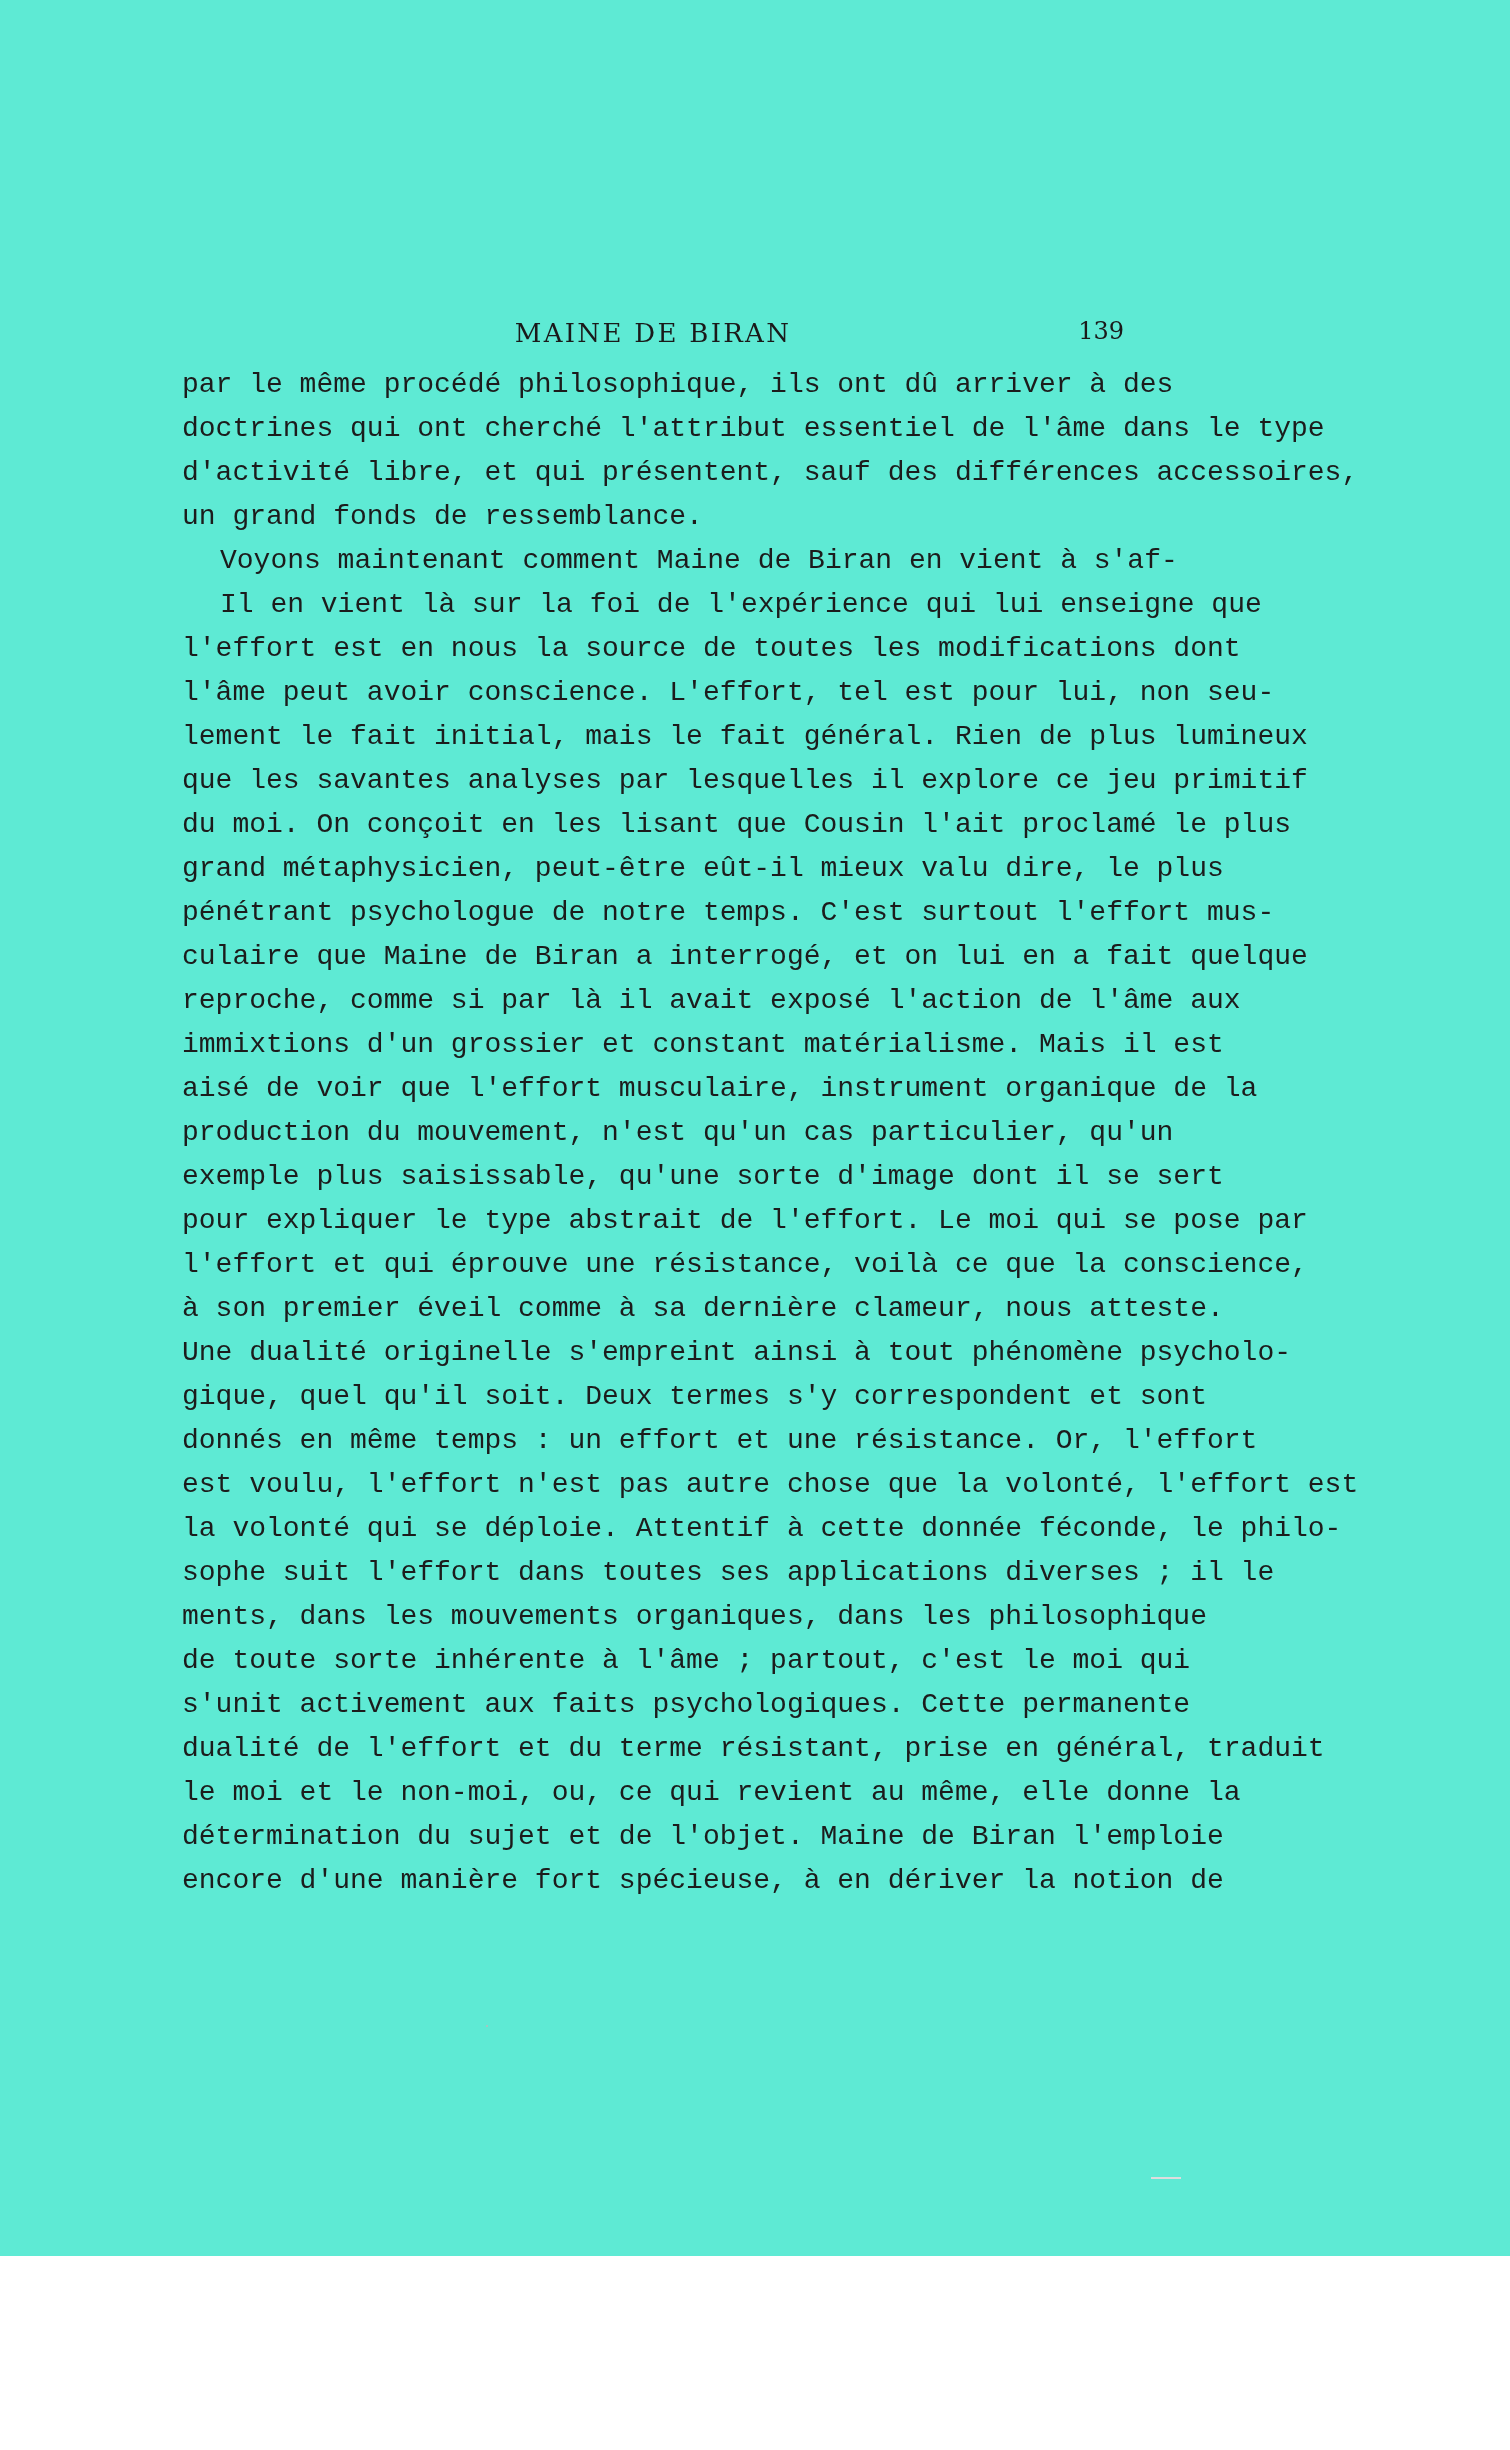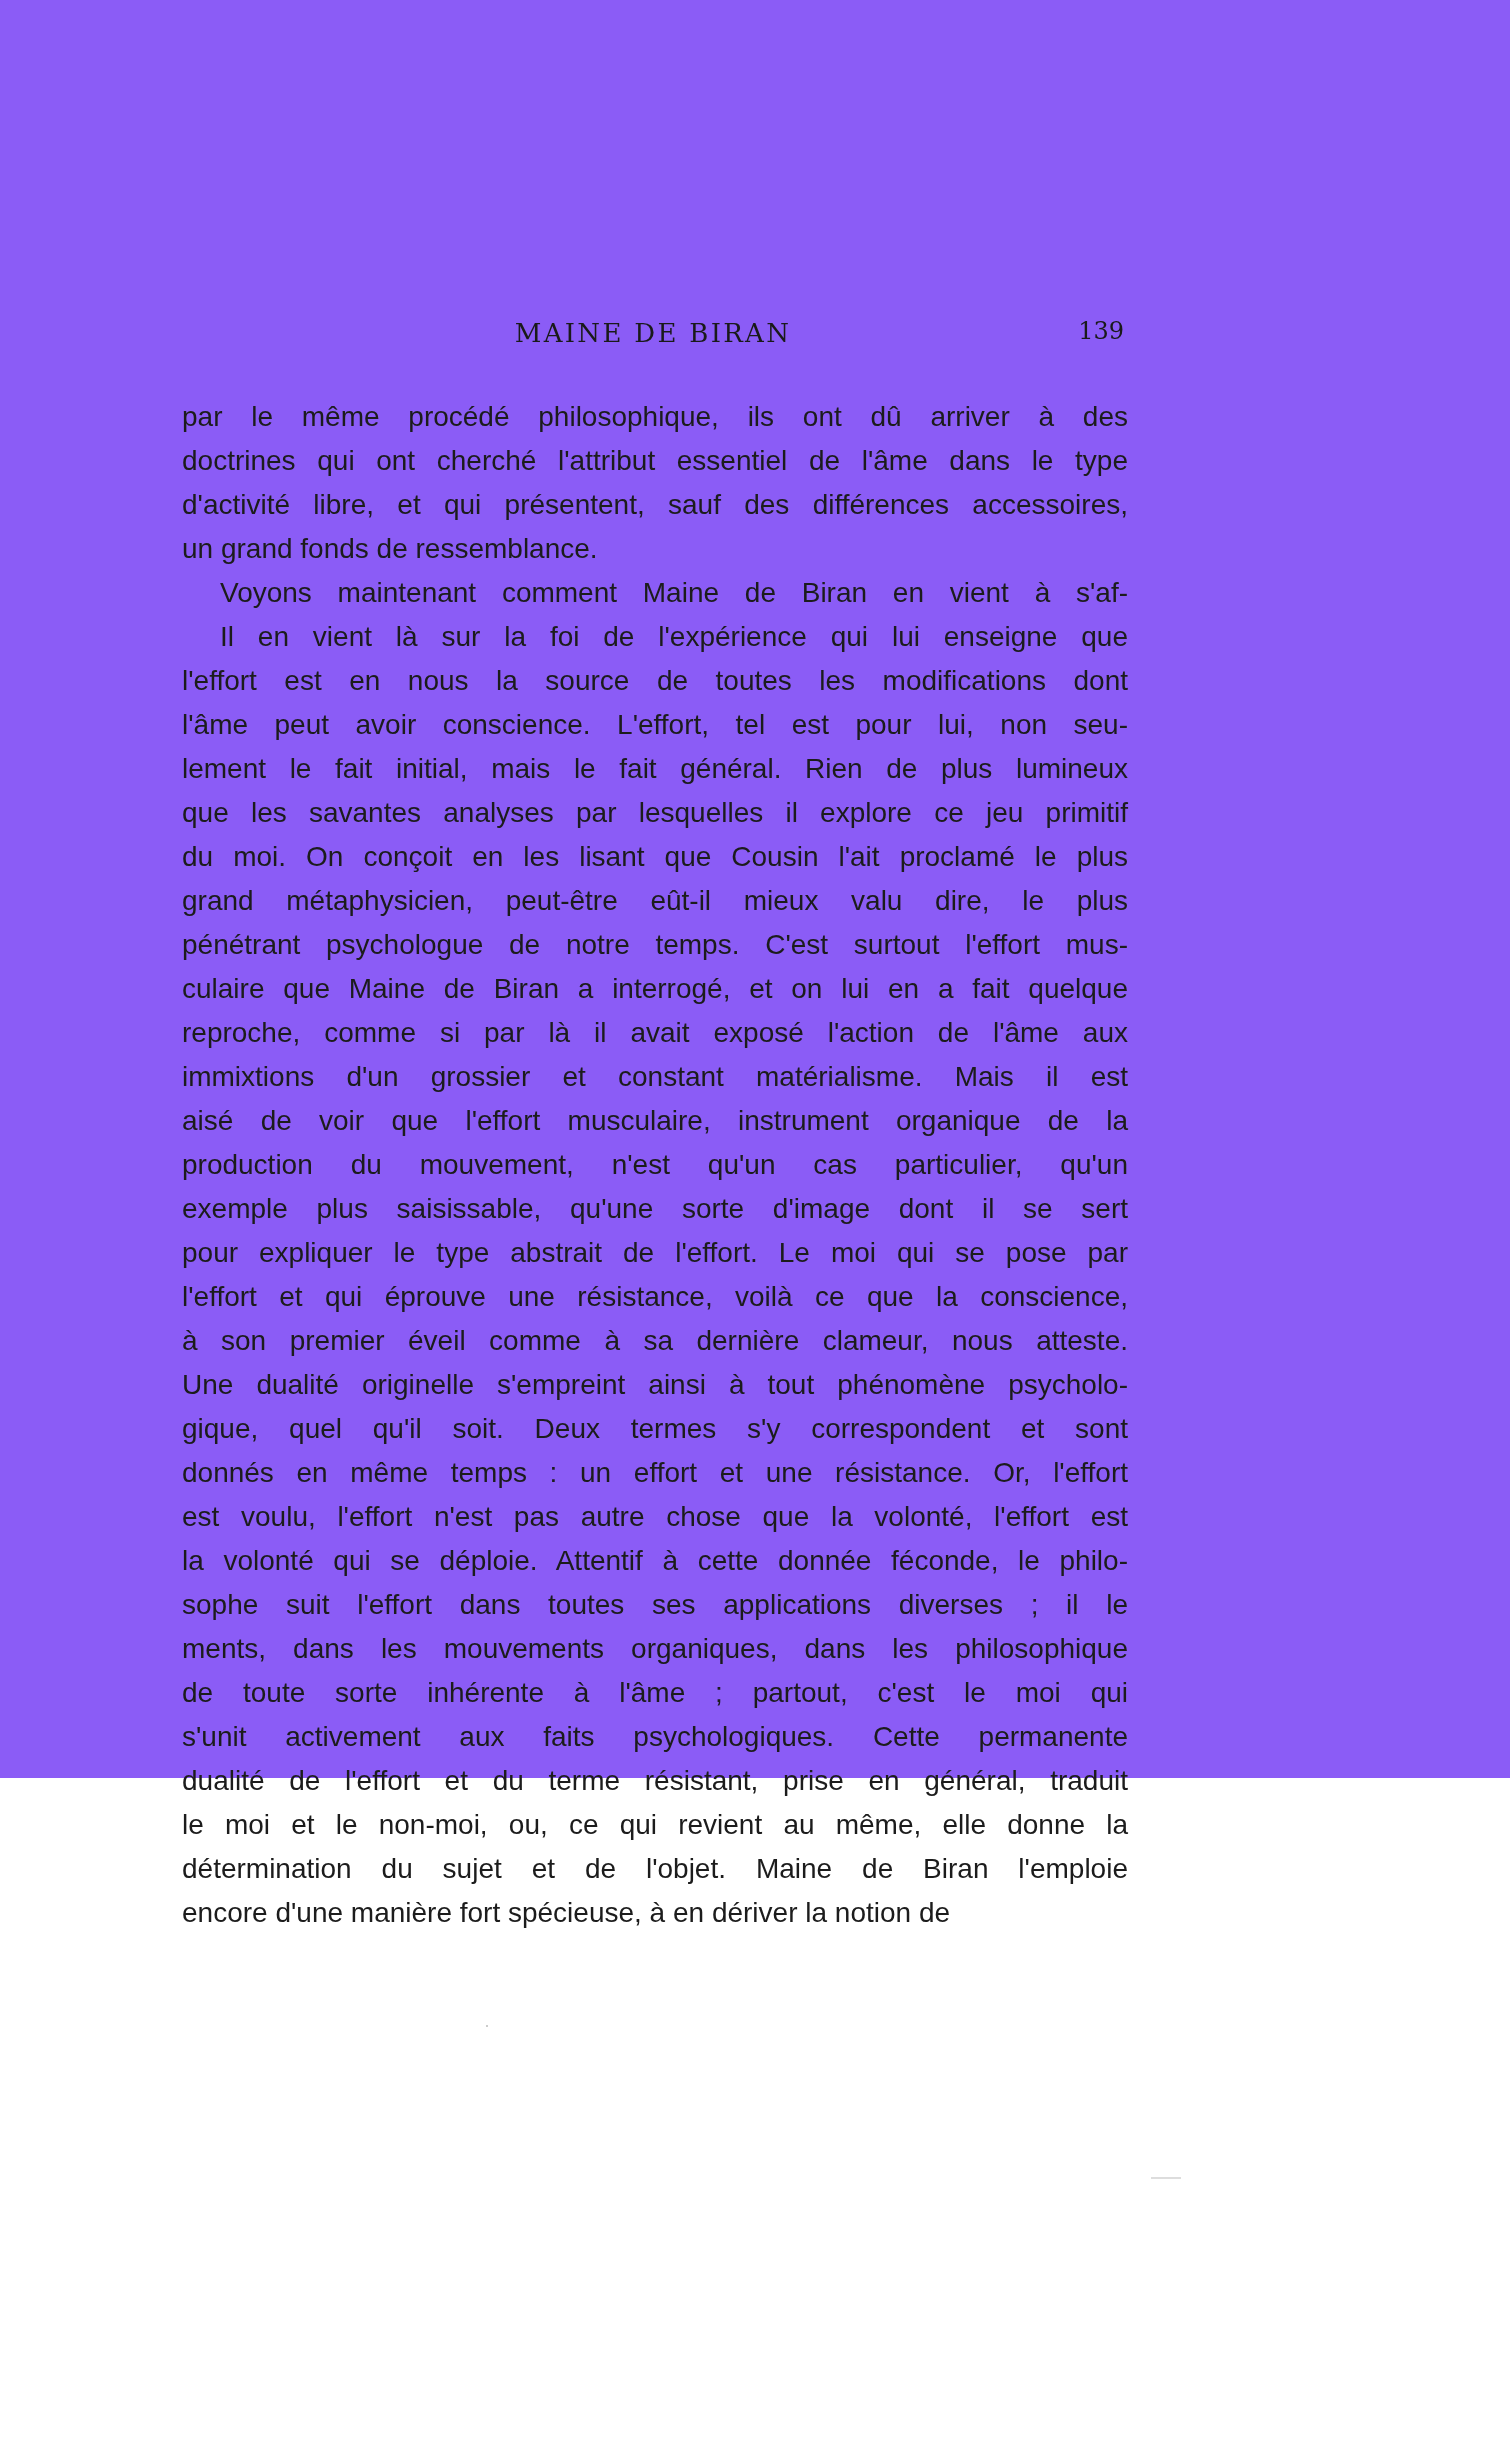--- a/index.html
+++ b/index.html
@@ -1,35 +1,35 @@
 <!DOCTYPE html>
 <html style="font-size:12px"><head>
 <meta charset="utf-8">
 <style>
   html, body { margin: 0; padding: 0; background: #ffffff; }
   body { width: 1510px; height: 2450px; position: relative; overflow: hidden; }
   .page {
-    position: absolute; left: 0; top: 0; width: 1510px; height: 1778px;
-    background: #8b5cf6;
+    position: absolute; left: 0; top: 0; width: 1510px; height: 2256px;
+    background: #5eead4;
   }
   .header {
     position: absolute; top: 312px; left: 182px; width: 942px; height: 46px;
     font-family: "DejaVu Serif", serif; color: #1a1a1a;
   }
   .running-title {
     position: absolute; left: 0; right: 0; text-align: center;
     font-size: 26px; letter-spacing: 2.3px; top: 6px;
   }
   .page-number {
     position: absolute; right: 0; top: 4.6px; font-size: 24px;
   }
   .body-text {
     position: absolute; top: 363px; left: 182px; width: 946px;
-    font-family: Liberation Sans, sans-serif; color: #1c1c1c;
-    font-size: 28px; line-height: 44px; margin-top: 32px;
+    font-family: Liberation Mono, monospace; color: #1c1c1c;
+    font-size: 28px; line-height: 44px;
   }
   .line {
     display: block; white-space: nowrap; text-align: justify;
     text-align-last: justify; height: 44px; overflow: visible;
   }
   .line.last { text-align-last: left; }
   .line.indent { padding-left: 38px; }
   .speck { position: absolute; width: 2.3px; height: 2.3px; background: #bbb; border-radius: 50%; }
 </style>
 </head>

